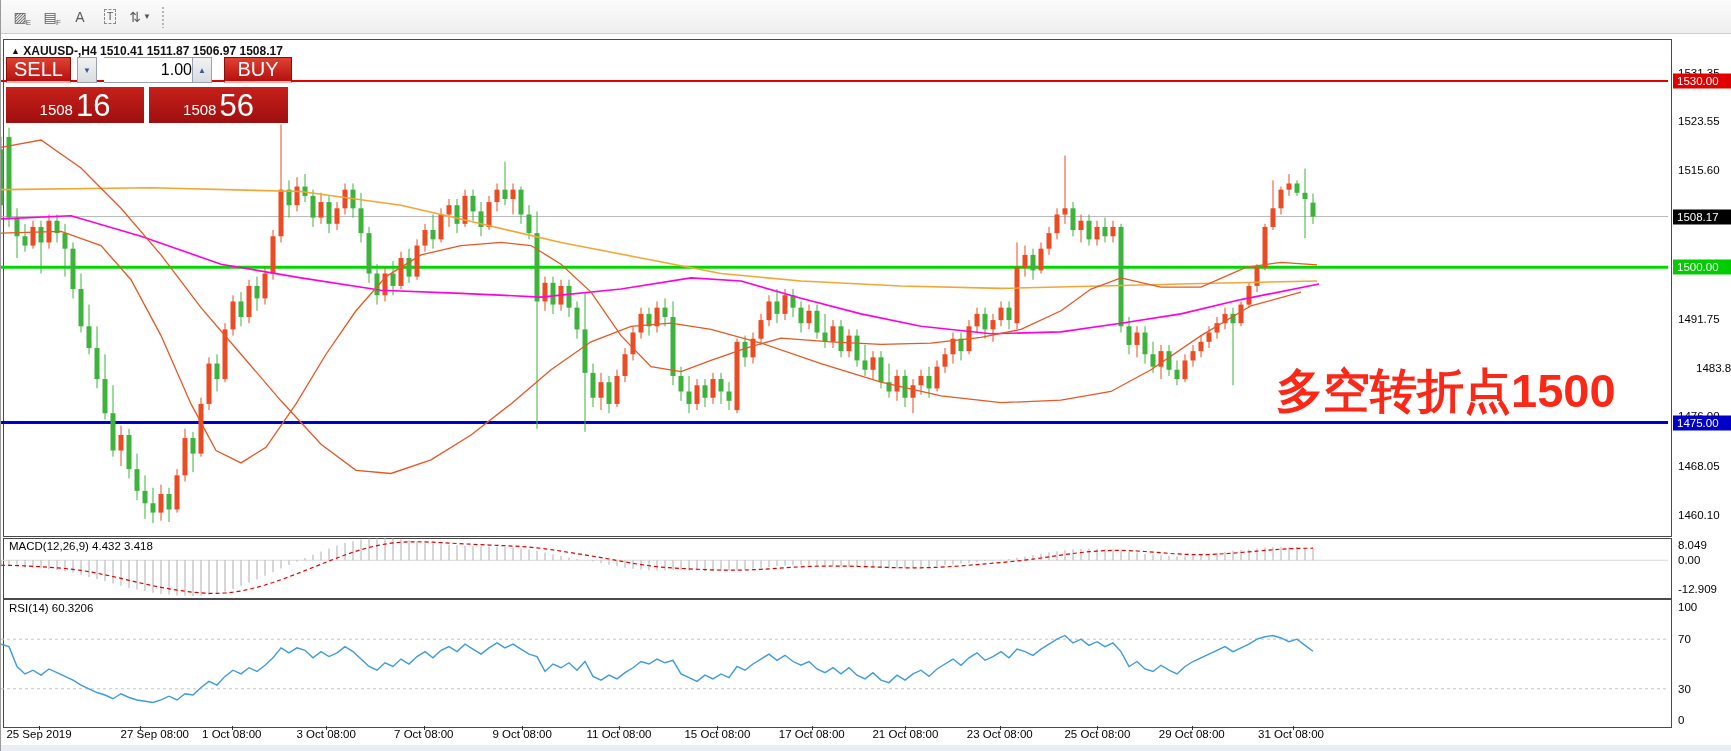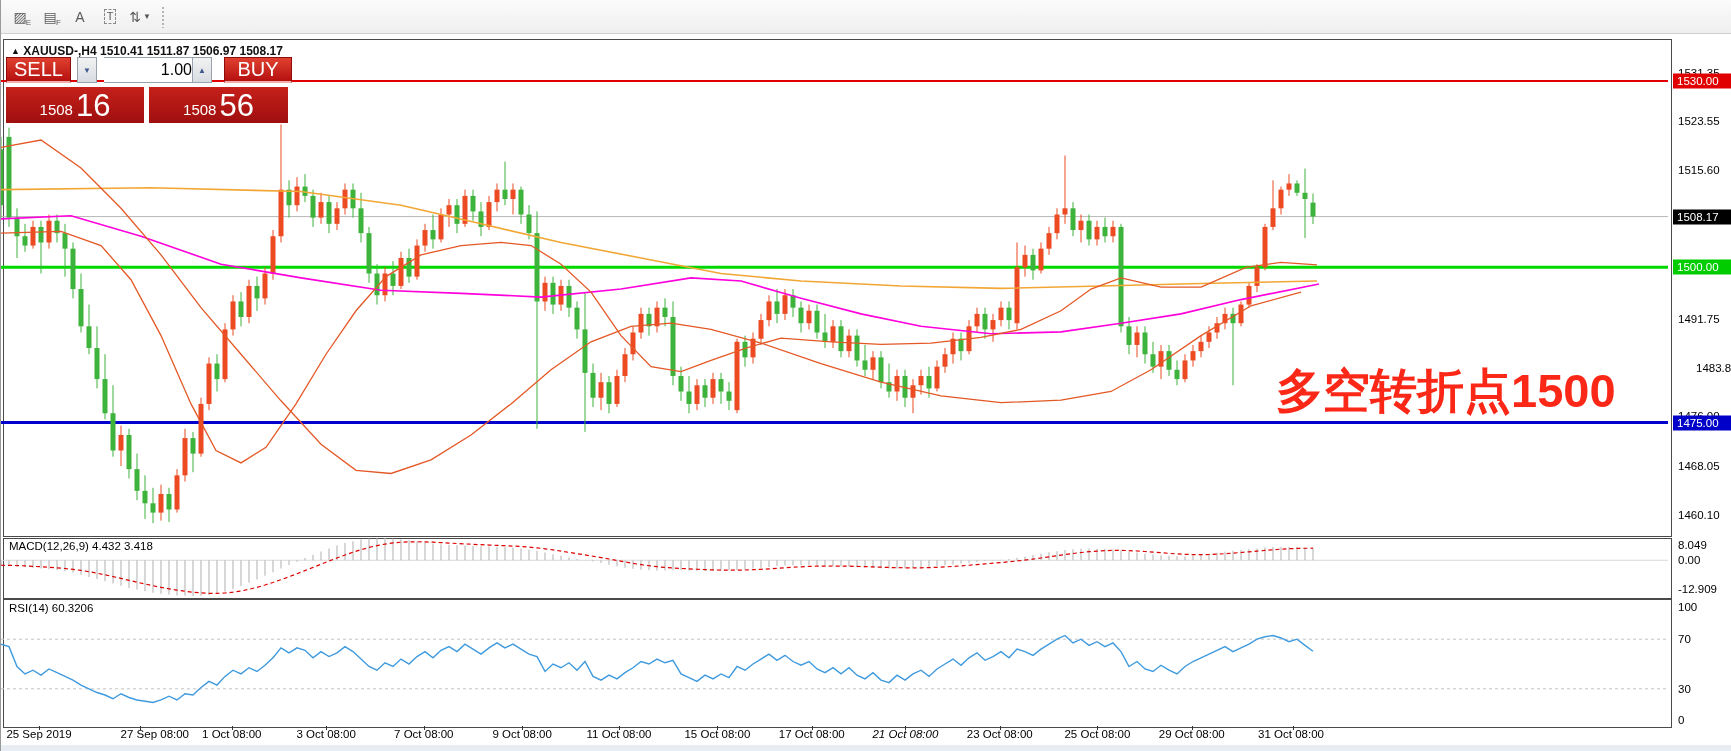--- a/index.html
+++ b/index.html
@@ -664,21 +664,21 @@
       <div class="datelabel" style="left: 422.8px;">7 Oct 08:00</div>
       <div style="position: absolute; top: 726px; width: 1px; height: 4px; background: rgb(51, 51, 51); left: 422.8px;"></div>
       <div class="datelabel" style="left: 521.2px;">9 Oct 08:00</div>
       <div style="position: absolute; top: 726px; width: 1px; height: 4px; background: rgb(51, 51, 51); left: 521.2px;"></div>
       <div class="datelabel" style="left: 618px;">11 Oct 08:00</div>
       <div style="position: absolute; top: 726px; width: 1px; height: 4px; background: rgb(51, 51, 51); left: 618px;"></div>
       <div class="datelabel" style="left: 716.4px;">15 Oct 08:00</div>
       <div style="position: absolute; top: 726px; width: 1px; height: 4px; background: rgb(51, 51, 51); left: 716.4px;"></div>
       <div class="datelabel" style="left: 810.8px;">17 Oct 08:00</div>
       <div style="position: absolute; top: 726px; width: 1px; height: 4px; background: rgb(51, 51, 51); left: 810.8px;"></div>
-      <div class="datelabel" style="left: 904.4px; font-style: italic;">21 Oct 08:00</div>
+      <div class="datelabel" style="left: 904.4px;">21 Oct 08:00</div>
       <div style="position: absolute; top: 726px; width: 1px; height: 4px; background: rgb(51, 51, 51); left: 904.4px;"></div>
       <div class="datelabel" style="left: 998.8px;">23 Oct 08:00</div>
       <div style="position: absolute; top: 726px; width: 1px; height: 4px; background: rgb(51, 51, 51); left: 998.8px;"></div>
       <div class="datelabel" style="left: 1096.4px;">25 Oct 08:00</div>
       <div style="position: absolute; top: 726px; width: 1px; height: 4px; background: rgb(51, 51, 51); left: 1096.4px;"></div>
       <div class="datelabel" style="left: 1190.8px;">29 Oct 08:00</div>
       <div style="position: absolute; top: 726px; width: 1px; height: 4px; background: rgb(51, 51, 51); left: 1190.8px;"></div>
       <div class="datelabel" style="left: 1254px; margin-left: 36px;">31 Oct 08:00</div>
       <div style="position: absolute; top: 726px; width: 1px; height: 4px; background: rgb(51, 51, 51); left: 1292.4px;"></div>
     </div>

